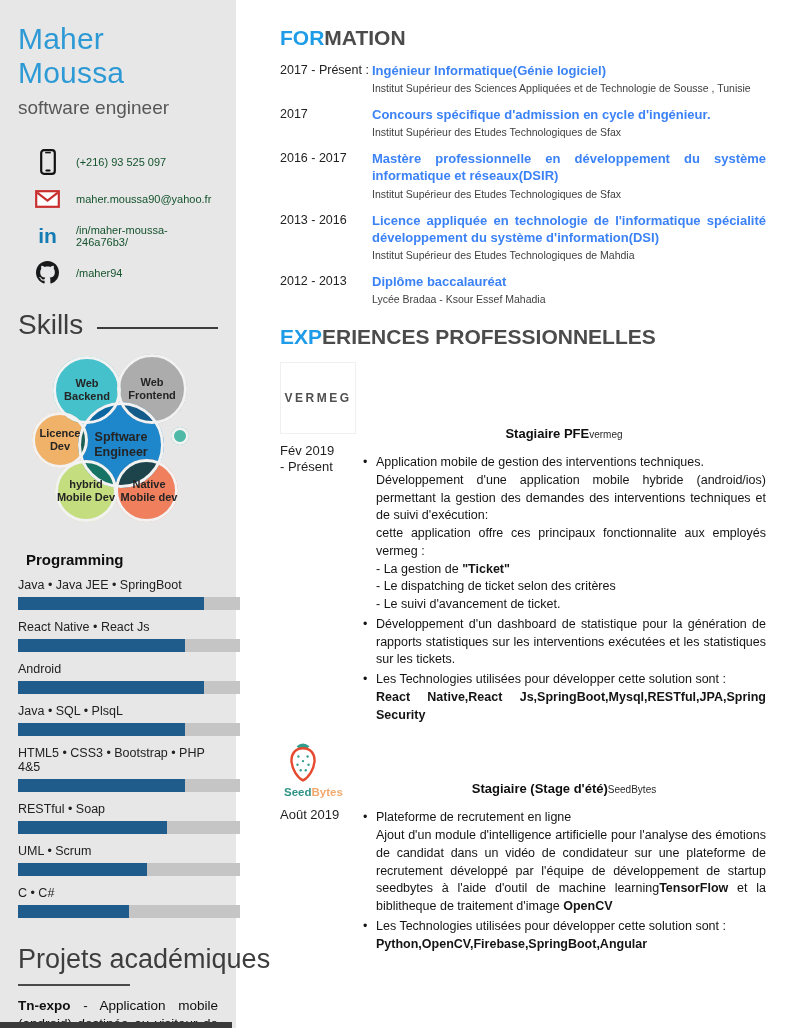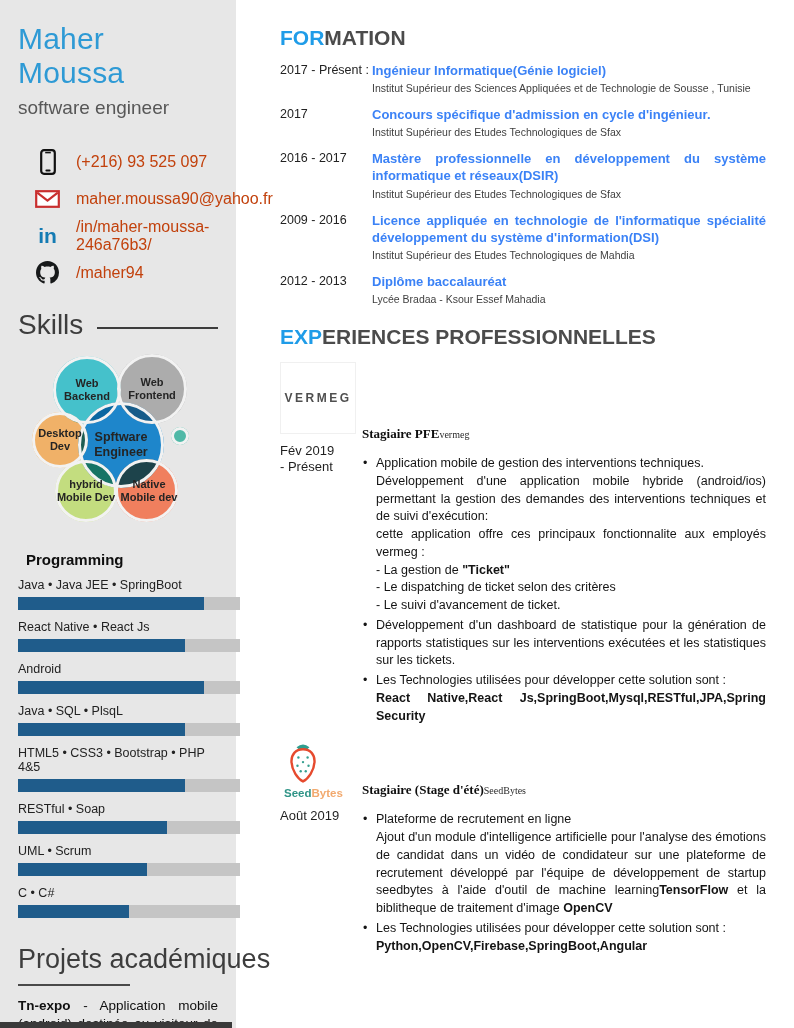--- a/index.html
+++ b/index.html
@@ -13,21 +13,21 @@
   .sidebar{
     position:absolute;left:0;top:0;width:236px;height:1028px;
     background:var(--sidebar-bg,#e7e7e7);box-sizing:border-box;
     padding:22px 18px 0 18px;
   }
   .name{font-size:30px;font-weight:normal;color:var(--name-blue,#2e9ad5);margin:0;letter-spacing:.2px;}
   .subtitle{font-size:19px;color:#575757;margin-top:7px;}
   .contacts{margin:30px 0 0 16px;}
   .contact{display:flex;align-items:center;gap:15px;margin-bottom:12px;height:25px;}
   .cicon{width:27px;display:flex;justify-content:center;align-items:flex-start;flex:none;}
-  .ctext{font-size:16px;color:#c2410c;}
+  .ctext{font-size:11px;color:#14532d;}
   .li-in{font-size:21px;font-weight:bold;color:#147bb3;line-height:1;}
   .skills-row{display:flex;align-items:center;margin-top:24px;}
   .skills-row h2{font-size:28px;font-weight:normal;color:#3d3d3d;margin:0;}
   .skills-row .rule{flex:1;height:2px;background:#3d3d3d;margin-left:14px;margin-top:6px;}
   
   .bubbles{position:relative;height:192px;margin-top:4px;isolation:isolate;}
   .bfill{position:absolute;border-radius:50%;mix-blend-mode:multiply;}
   .bring{position:absolute;border-radius:50%;border:3px solid #f2f2f2;box-sizing:border-box;z-index:2;}
   .blabel{
     position:absolute;transform:translate(-50%,-50%);z-index:3;
@@ -51,21 +51,21 @@
   #formation-entries{margin-top:12px;}
   .fentry{display:flex;margin-bottom:12px;}
   .fdate{width:92px;flex:none;font-size:12.5px;color:#222;padding-top:1px;}
   .fbody{flex:1;}
   .ftitle{font-size:13px;font-weight:bold;color:#3b82f6;text-align:justify;line-height:1.32;}
   .finst{font-size:10.5px;color:#3f3f3f;margin-top:3px;}
   .sec.exp{margin-top:20px;}
   .job{display:flex;margin-top:13px;}
   .job-left{width:82px;flex:none;display:flex;flex-direction:column;}
   .job-right{flex:1;min-width:0;}
-  .job-head{display:flex;justify-content:flex-start;align-items:baseline;font-family:Liberation Serif, serif;}
+  .job-head{display:flex;justify-content:center;align-items:baseline;}
   .role{font-size:13px;font-weight:bold;color:#0e0e0e;}
   .company{font-size:10px;color:#2a2a2a;}
   .job.vermeg .job-head{margin-top:64px;}
   .job.seedbytes .job-head{margin-top:42px;}
   .bullets{list-style:none;margin:13px 0 0 0;padding:0;}
   .bullet{
     position:relative;padding-left:14px;margin-bottom:2px;
     font-size:12.5px;line-height:1.42;color:#141414;
     text-align:justify;white-space:pre-line;
   }
@@ -141,21 +141,21 @@
       <div class="bring" style="left: 99px; top: 9px; width: 70px; height: 70px;"></div>
       <div class="bring" style="left: 14px; top: 67px; width: 56px; height: 56px;"></div>
       <div class="bring" style="left: 60px; top: 57px; width: 86px; height: 86px;"></div>
       <div class="bring" style="left: 37px; top: 115px; width: 62px; height: 62px;"></div>
       <div class="bring" style="left: 97px; top: 114px; width: 63px; height: 63px;"></div>
       <div class="bring" style="left: 153px; top: 82px; width: 18px; height: 18px;"></div>
       <div class="blabel" style="left: 69px; top: 45px;">Web
 Backend</div>
       <div class="blabel" style="left: 134px; top: 44px;">Web
 Frontend</div>
-      <div class="blabel" style="left: 42px; top: 95px;">Desktop
+      <div class="blabel" style="left: 42px; top: 95px;">Licence
 Dev</div>
       <div class="blabel big" style="left: 103px; top: 100px;">Spftware
 Engineer</div>
       <div class="blabel" style="left: 68px; top: 146px;">hybrid
 Mobile Dev</div>
       <div class="blabel" style="left: 131px; top: 145.5px;">Native
 Mobile dev</div>
     </div>
 
   <h3 class="prog-head">Programming</h3>
@@ -237,21 +237,21 @@
         </div>
       </div>
       <div class="fentry">
         <div class="fdate">2016 - 2017</div>
         <div class="fbody">
           <div class="ftitle">Mastère professionnelle en développement du système informatique et réseaux(DSIR)</div>
           <div class="finst">Institut Supérieur des Etudes Technologiques de Sfax</div>
         </div>
       </div>
       <div class="fentry">
-        <div class="fdate">2009 - 2016</div>
+        <div class="fdate">2013 - 2016</div>
         <div class="fbody">
           <div class="ftitle">Licence appliquée en technologie de l'informatique spécialité développement du système d'information(DSI)</div>
           <div class="finst">Institut Supérieur des Etudes Technologiques de Mahdia</div>
         </div>
       </div>
       <div class="fentry">
         <div class="fdate">2012 - 2013</div>
         <div class="fbody">
           <div class="ftitle">Diplôme baccalauréat</div>
           <div class="finst">Lycée Bradaa - Ksour Essef Mahadia</div>

